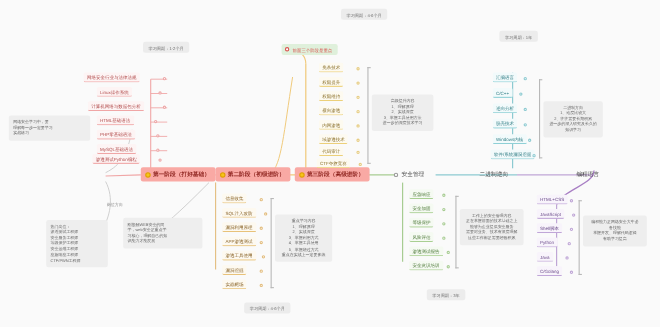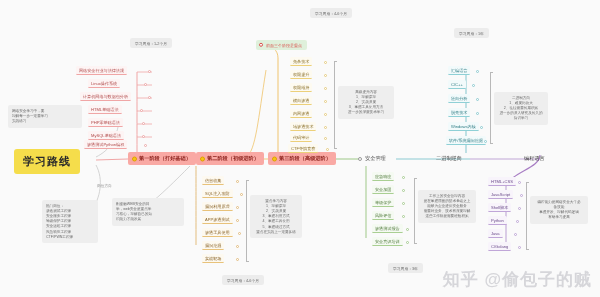--- a/index.html
+++ b/index.html
@@ -202,21 +202,20 @@
     <path d="M246,158 C256,150 258,120 266,70" stroke="#f0c97a" stroke-width="0.9" fill="none"></path>
 
     <path d="M366,166 C366,180 366,195 366,238" stroke="#a7cc92" stroke-width="1.1" fill="none"></path>
 
     <path d="M466,153 C466,120 466,85 466,66" stroke="#8ccad1" stroke-width="1.1" fill="none"></path>
 
     <path d="M540,155 C540,168 512,172 506,186" stroke="#a87ec4" stroke-width="1.2" fill="none"></path>
     <path d="M506,186 C506,200 506,220 506,242" stroke="#bfa6d6" stroke-width="1.1" fill="none"></path>
   </svg>
 
-  <div class="node root" style="left:14px; top:149px;">学习路线</div>
 
   <div class="edgelabel" style="left:103px; top:138px;">学习方法</div>
   <div class="edgelabel" style="left:97px; top:183px;">岗位方向</div>
 
   <div class="note left" style="left:8px; top:105px; width:74px;">网络安全学习中，要
 理解每一步一定要学习
 实战练习</div>
   <div class="note left" style="left:42px; top:200px; width:56px;">热门岗位：
 渗透测试工程师
 安全服务工程师
@@ -412,15 +411,14 @@
 
   <div class="node leaf purple" style="left:488px; top:242px;">C/Golang</div>
   <div class="marker purple" style="left:518px; top:246px;"></div>
 
   <div class="bracket" style="left:526px; top:182px; height:68px;"></div>
   <div class="note" style="left:530px; top:196px; width:58px;">编程能力是网络安全大牛必
 备技能
 掌握开发、理解代码逻辑
 有助学习提高</div>
 
-  <div class="watermark">知乎 @偷包子的贼</div>
 
 </div>
 
 </body></html>

